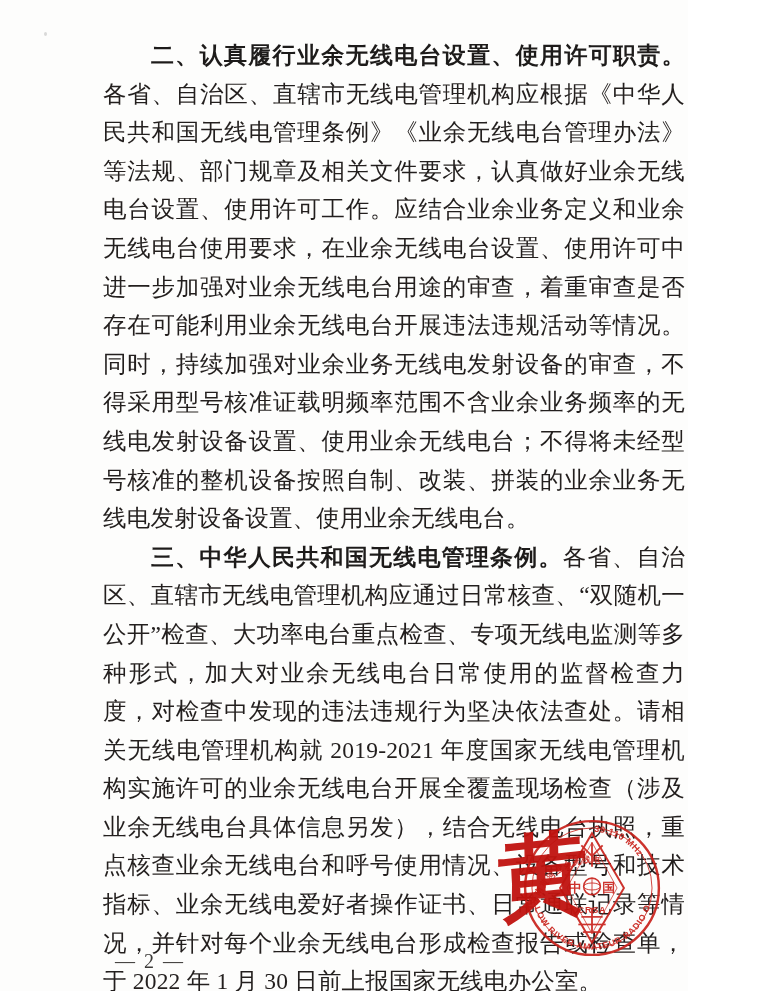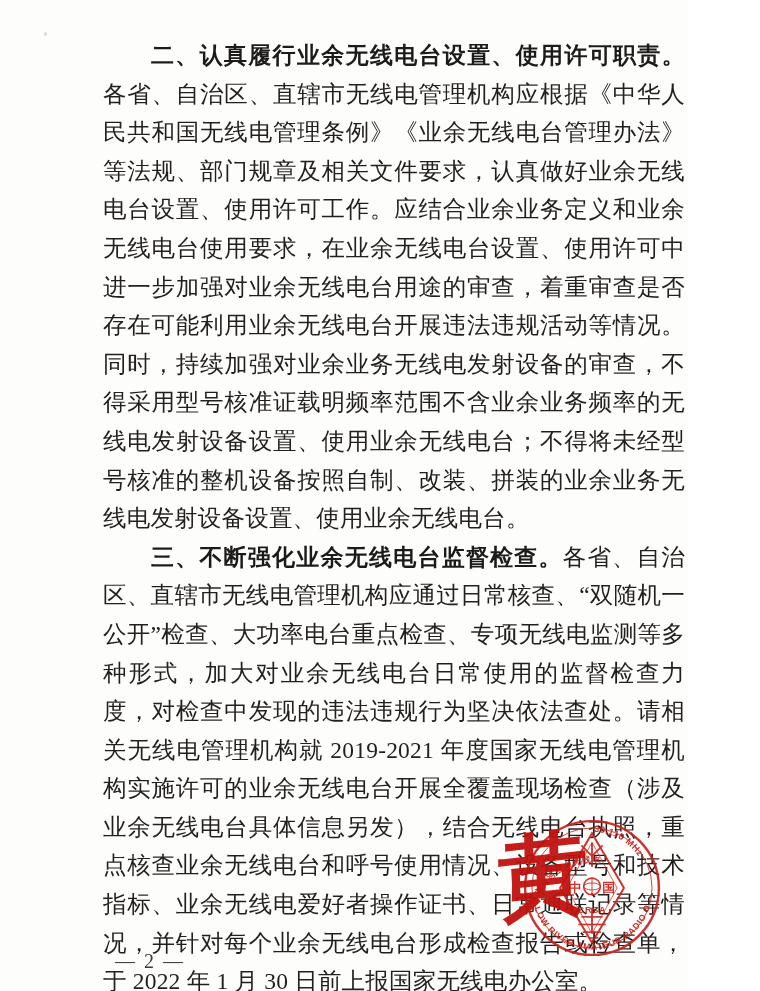--- a/index.html
+++ b/index.html
@@ -110,21 +110,21 @@
 <body>
 
 <div id="page">
 
   <div class="scan-speck"></div>
 
   <div class="doc-body">
 
     <p class="para"><span class="indent"></span><span class="heading">二、认真履行业余无线电台设置、使用许可职责。</span><span>各省、自治区、直辖市无线电管理机构应根据《中华人民共和国无线电管理条例》《业余无线电台管理办法》等法规、部门规章及相关文件要求，认真做好业余无线电台设置、使用许可工作。应结合业余业务定义和业余无线电台使用要求，在业余无线电台设置、使用许可中进一步加强对业余无线电台用途的审查，着重审查是否存在可能利用业余无线电台开展违法违规活动等情况。同时，持续加强对业余业务无线电发射设备的审查，不得采用型号核准证载明频率范围不含业余业务频率的无线电发射设备设置、使用业余无线电台；不得将未经型号核准的整机设备按照自制、改装、拼装的业余业务无线电发射设备设置、使用业余无线电台。</span></p>
 
-    <p class="para"><span class="indent"></span><span class="heading">三、不断强化业余无线电台监督检查。</span><span>各省、自治区、直辖市无线电管理机构应通过日常核查、“双随机一公开”检查、大功率电台重点检查、专项无线电监测等多种形式，加大对业余无线电台日常使用的监督检查力度，对检查中发现的违法违规行为坚决依法查处。请相关无线电管理机构就 2019-2021 年度国家无线电管理机构实施许可的业余无线电台开展全覆盖现场检查（涉及业余无线电台具体信息另发），结合无线电台执照，重点核查业余无线电台和呼号使用情况、设备型号和技术指标、业余无线电爱好者操作证书、日常通联记录等情况，并针对每个业余无线电台形成检查报告或检查单，于 2022 年 1 月 30 日前上报国家无线电办公室。</span></p>
+    <p class="para"><span class="indent"></span><span class="heading">三、中华人民共和国无线电管理条例。</span><span>各省、自治区、直辖市无线电管理机构应通过日常核查、“双随机一公开”检查、大功率电台重点检查、专项无线电监测等多种形式，加大对业余无线电台日常使用的监督检查力度，对检查中发现的违法违规行为坚决依法查处。请相关无线电管理机构就 2019-2021 年度国家无线电管理机构实施许可的业余无线电台开展全覆盖现场检查（涉及业余无线电台具体信息另发），结合无线电台执照，重点核查业余无线电台和呼号使用情况、设备型号和技术指标、业余无线电爱好者操作证书、日常通联记录等情况，并针对每个业余无线电台形成检查报告或检查单，于 2022 年 1 月 30 日前上报国家无线电办公室。</span></p>
 
   </div>
 
   <div class="page-number">— 2 —</div>
 
   <div class="stamp-layer">
 
     <svg class="seal-round" viewBox="0 0 200 200">
       <defs>
         <path id="arcOuter" d="M 100,190 m -82,0 a 82,82 0 1,1 164,0"></path>

